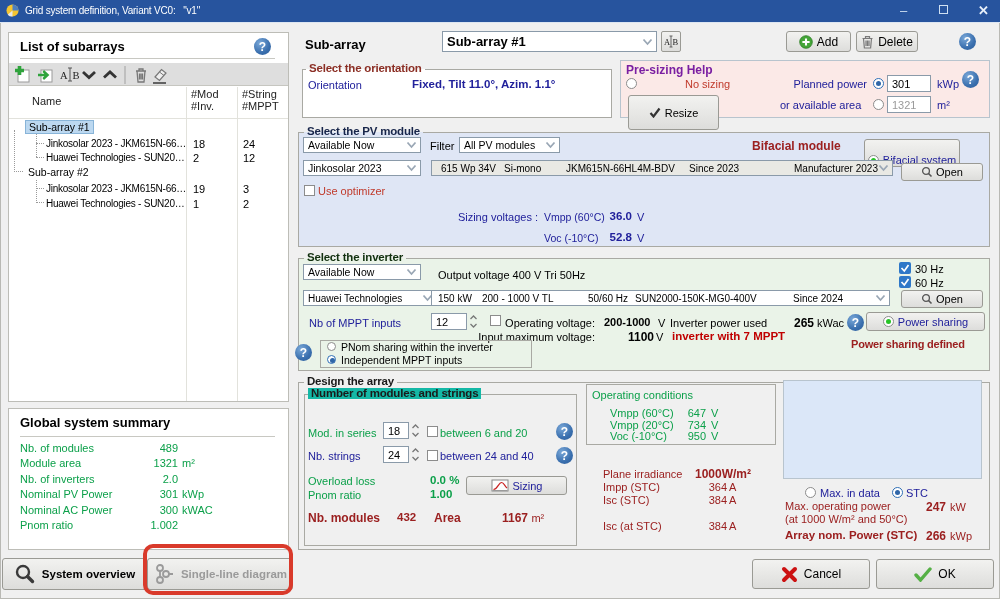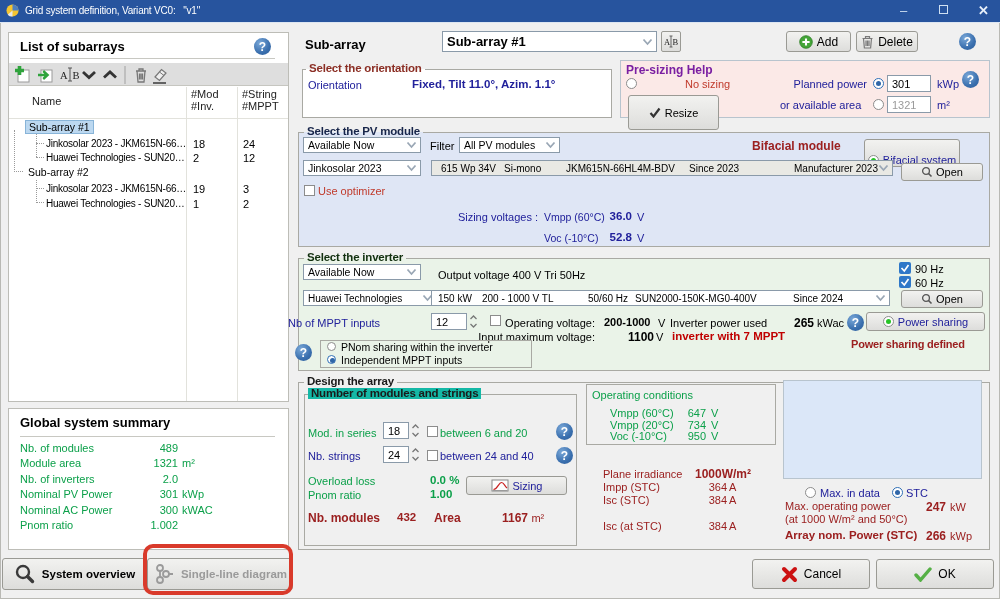--- a/index.html
+++ b/index.html
@@ -216,21 +216,21 @@
 <div class="leg" style="left:304px;top:252px;color:#12300f;background:linear-gradient(#f0f0f0 55%,#eaf3e8 55%);">Select the inverter</div>
 <div class="combo" style="left:303px;top:264px;width:118px;height:16px;">Available Now
  <svg class="arr" viewBox="0 0 11 9">
       <path d="M1.5 2 l4 4.5 l4 -4.5" stroke="#9aa7b5" stroke-width="1.8" fill="none"></path>
     </svg></div>
 <div class="abs" style="left:438px;top:269px;">Output voltage 400 V Tri 50Hz</div>
 <div class="abs" style="left:899px;top:262px;width:12px;height:12px;background:#2e78c8;border-radius:2px;"></div>
 <svg class="abs" style="left:899px;top:262px" width="12" height="12" viewBox="0 0 12 12">
     <path d="M2.5 6 l2.8 3 L9.5 3" stroke="#fff" stroke-width="1.7" fill="none"></path>
   </svg>
-<div class="abs" style="left:915px;top:263px;">90 Hz</div>
+<div class="abs" style="left:915px;top:263px;">30 Hz</div>
 <div class="abs" style="left:899px;top:276px;width:12px;height:12px;background:#2e78c8;border-radius:2px;"></div>
 <svg class="abs" style="left:899px;top:276px" width="12" height="12" viewBox="0 0 12 12">
     <path d="M2.5 6 l2.8 3 L9.5 3" stroke="#fff" stroke-width="1.7" fill="none"></path>
   </svg>
 <div class="abs" style="left:915px;top:277px;">60 Hz</div>
 <div class="combo" style="left:303px;top:290px;width:134px;height:16px;font-size:10px;">Huawei Technologies
  <svg class="arr" viewBox="0 0 11 9">
       <path d="M1.5 2 l4 4.5 l4 -4.5" stroke="#9aa7b5" stroke-width="1.8" fill="none"></path>
     </svg></div>
 <div class="combo" style="left:431px;top:290px;width:459px;height:16px;background:#fff;font-size:10px;">
@@ -242,21 +242,21 @@
  <svg class="arr" viewBox="0 0 11 9">
       <path d="M1.5 2 l4 4.5 l4 -4.5" stroke="#9aa7b5" stroke-width="1.8" fill="none"></path>
     </svg>
   </div>
 <div class="btn" style="left:901px;top:290px;width:82px;height:18px;font-size:11px;">
  <svg width="12" height="12" viewBox="0 0 12 12" style="margin-right:3px">
       <circle cx="5" cy="5" r="3.4" fill="none" stroke="#555" stroke-width="1.3"></circle>
       <path d="M7.5 7.5 l3 3" stroke="#555" stroke-width="1.6"></path>
     </svg>
  Open</div>
-<div class="abs navy" style="left:288px;top:317px;">Nb of MPPT inputs</div>
+<div class="abs navy" style="left:309px;top:317px;">Nb of MPPT inputs</div>
 <div class="field" style="left:431px;top:313px;width:36px;height:17px;">12</div>
 <svg class="abs" style="left:469px;top:314px" width="9" height="15" viewBox="0 0 9 15">
     <path d="M1.5 5 l3 -3 l3 3" stroke="#777" stroke-width="1.3" fill="none"></path>
     <path d="M1.5 10 l3 3 l3 -3" stroke="#777" stroke-width="1.3" fill="none"></path>
   </svg>
 <div class="chk" style="left:490px;top:315px;"></div>
 <div class="abs" style="left:495px;top:317px;width:100px;text-align:right;white-space:nowrap;">Operating voltage:</div>
 <div class="abs b" style="left:604px;top:316px;font-size:11px;">200-1000</div>
 <div class="abs" style="left:658px;top:317px;">V</div>
 <div class="abs" style="left:670px;top:317px;">Inverter power used</div>

